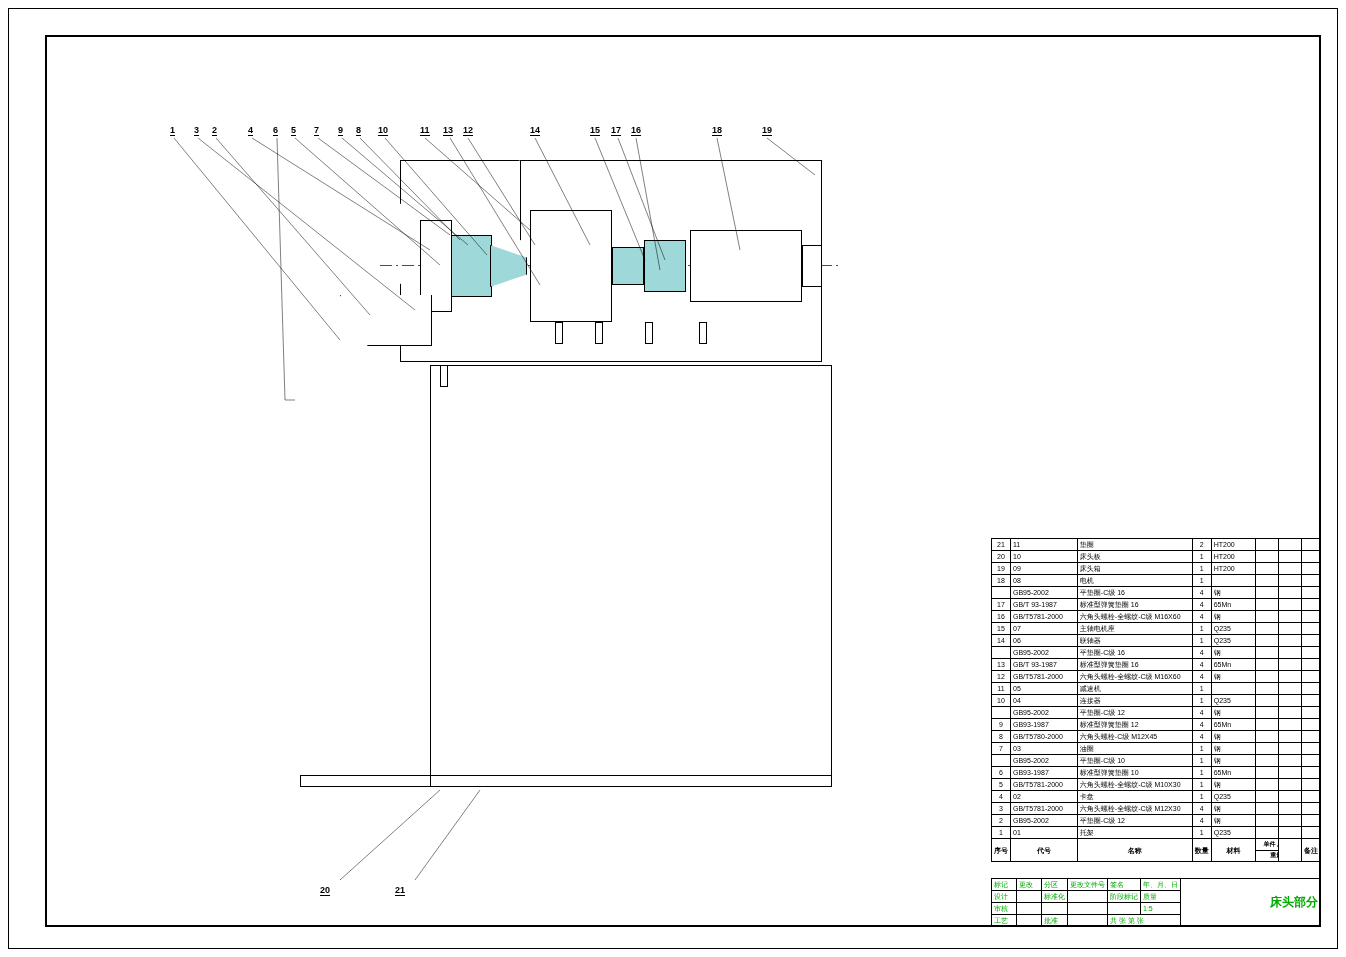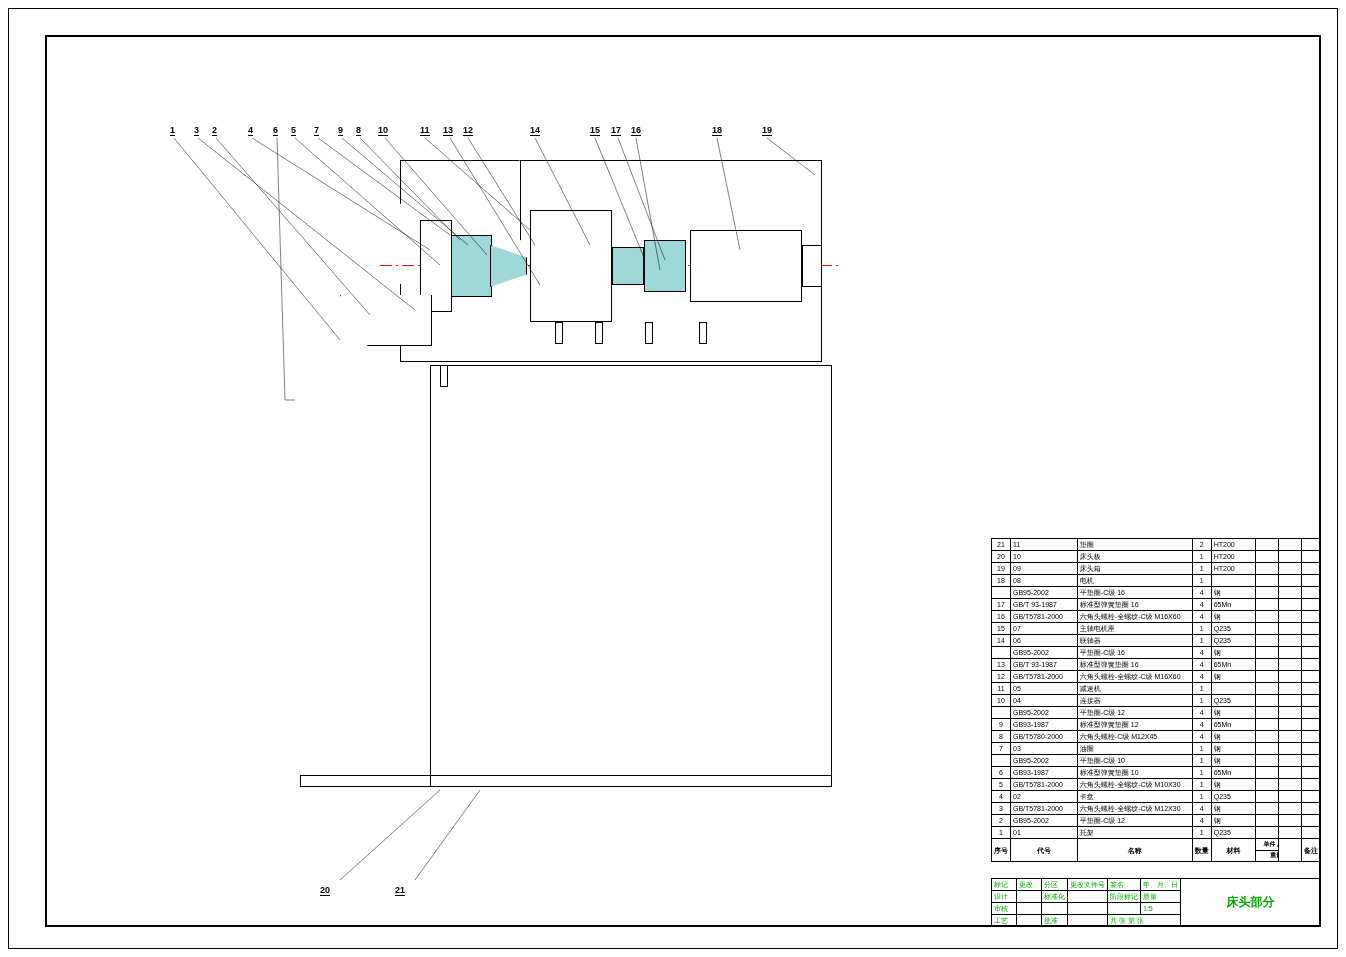--- a/index.html
+++ b/index.html
@@ -15,21 +15,21 @@
 .base{position:absolute;left:150px;top:640px;width:530px;height:10px;border:1px solid #000}
 .axis{position:absolute;height:1px;background:repeating-linear-gradient(90deg,red 0,red 12px,transparent 12px,transparent 16px,red 16px,red 18px,transparent 18px,transparent 22px)}
 .part{position:absolute;border:1px solid #000}
 .cyan{background:#9fd8d8}
 .tb{position:absolute;right:25px;bottom:30px;width:330px;border:1px solid #000;border-collapse:collapse;font-size:7px}
 .tb td{border:1px solid #000;padding:0 2px;height:11px;line-height:11px;overflow:hidden;white-space:nowrap}
 .tb .hdr td{height:22px;font-weight:bold;text-align:center}
 .titleblk{position:absolute;right:25px;bottom:30px;width:330px;border:1px solid #000;border-top:none;border-collapse:collapse;font-size:7px}
 .titleblk td{border:1px solid #000;height:11px;padding:0 2px;white-space:nowrap}
 .grn{color:#0a0}
-.bigname{font-size:12px;font-weight:bold;color:#0a0;text-align:center}
+.bigname{font-size:12px;font-weight:bold;color:#0a0;text-align:right}
 </style>
 </head>
 <body>
 
 <div class="canvas">
 <div class="border1"></div>
 <div class="border2"></div>
 
 <div class="drawing">
 

